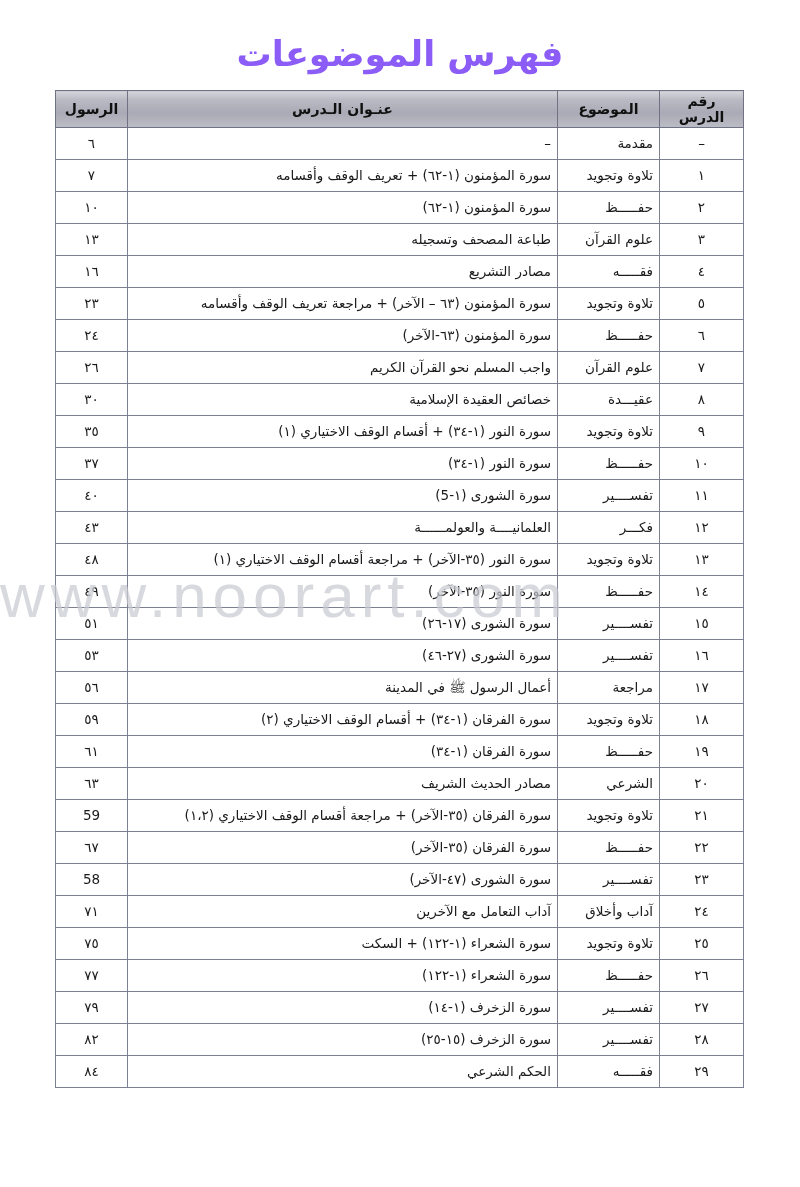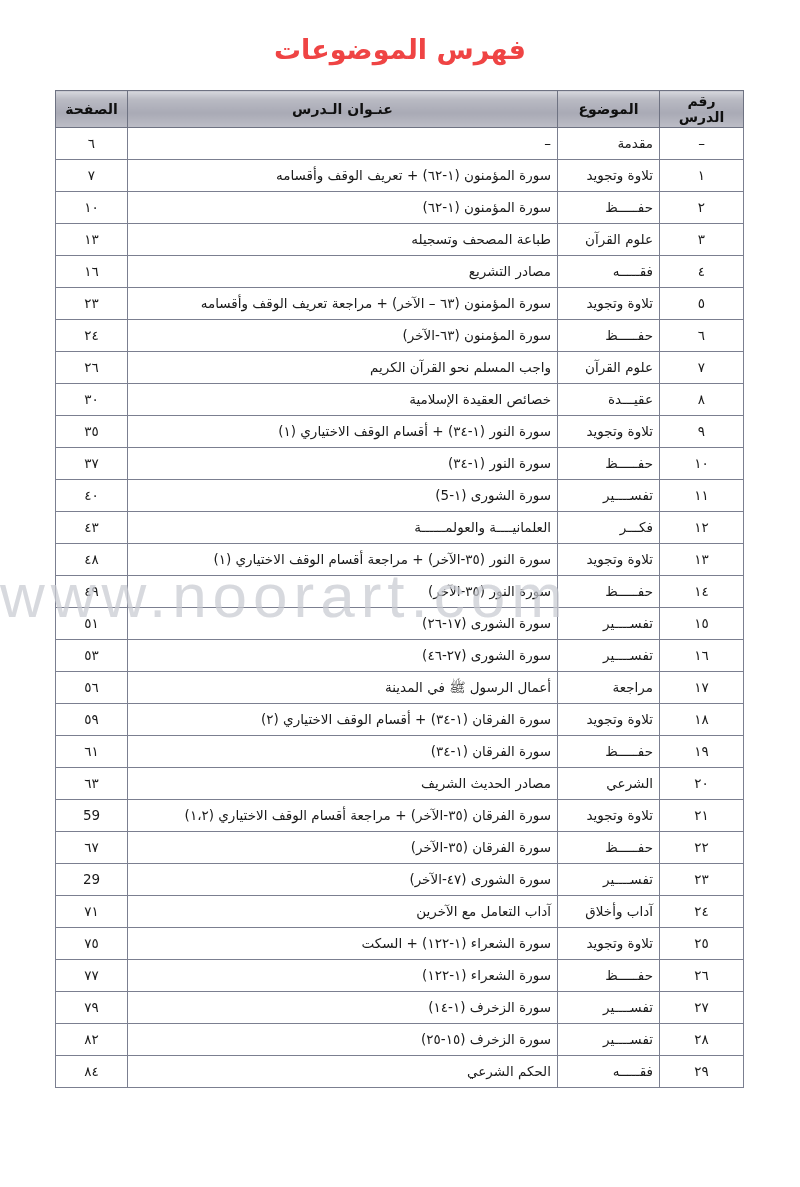--- a/index.html
+++ b/index.html
@@ -17,24 +17,24 @@
     color: #1a1a1a;
   }
 
   
   .page-title {
     position: absolute;
     top: 34px;
     left: 0;
     width: 800px;
     text-align: center;
-    font-size: 27px;
+    font-size: 35px;
     font-weight: bold;
     letter-spacing: 0px;
-    color: #ef4444;
+    color: #8b5cf6;
     direction: rtl;
   }
 
   
   .toc-wrap {
     position: absolute;
     top: 90px;
     left: 56px;
     width: 688px;
   }
@@ -106,21 +106,21 @@
       <col class="c-no">
       <col class="c-sub">
       <col class="c-title">
       <col class="c-page">
     </colgroup>
     <thead>
       <tr>
         <th>رقم الدرس</th>
         <th>الموضوع</th>
         <th>عنـوان الـدرس</th>
-        <th>الصفحة</th>
+        <th>الرسول</th>
       </tr>
     </thead>
     <tbody id="toc-body">
         <tr>
           <td class="cell-no">–</td>
           <td class="cell-sub">مقدمة</td>
           <td class="cell-title">–</td>
           <td class="cell-page">٦</td>
         </tr>
         <tr>
@@ -252,21 +252,21 @@
         <tr>
           <td class="cell-no">٢٢</td>
           <td class="cell-sub">حفـــــظ</td>
           <td class="cell-title">سورة الفرقان (٣٥-الآخر)</td>
           <td class="cell-page">٦٧</td>
         </tr>
         <tr>
           <td class="cell-no">٢٣</td>
           <td class="cell-sub">تفســــير</td>
           <td class="cell-title">سورة الشورى (٤٧-الآخر)</td>
-          <td class="cell-page">29</td>
+          <td class="cell-page">58</td>
         </tr>
         <tr>
           <td class="cell-no">٢٤</td>
           <td class="cell-sub">آداب وأخلاق</td>
           <td class="cell-title">آداب التعامل مع الآخرين</td>
           <td class="cell-page">٧١</td>
         </tr>
         <tr>
           <td class="cell-no">٢٥</td>
           <td class="cell-sub">تلاوة وتجويد</td>

